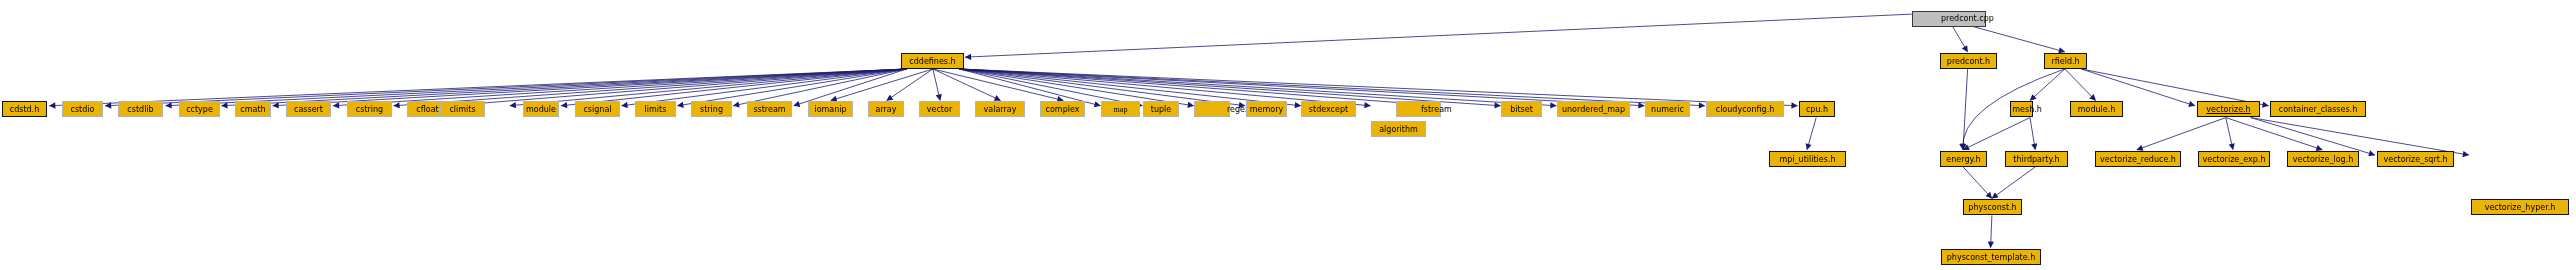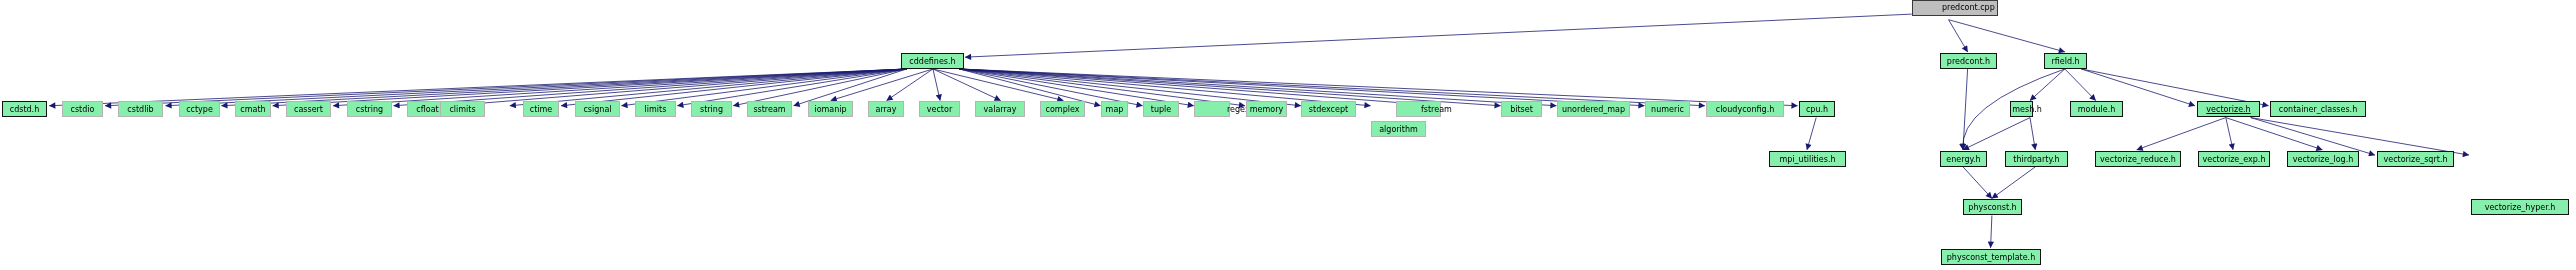--- a/index.html
+++ b/index.html
@@ -11,21 +11,21 @@
     overflow:hidden;
   }
   .edge-layer{position:absolute;left:0;top:0;width:2576px;height:270px;}
   .edge{stroke:#191970;stroke-width:1.2;fill:none;}
   .node{
     position:absolute;
     height:16.4px;line-height:14px;
     box-sizing:border-box;
     text-align:center;
     font-size:8px;color:#000000;
-    background:#86efac;
+    background:#eab308;
     white-space:nowrap;
     padding:0.7px 1.3px;
   }
   .node.internal{border:1px solid #141414;}
   .node.system{border:0.7px solid #b4b4b4;}
   .node.root{background:#bebebe;border:1.3px solid #3a3a3a;line-height:12.5px;}
 </style>
 </head>
 <body>
 
@@ -84,44 +84,44 @@
         <path d="M3096,254 L3030,302" class="edge" marker-end="url(#arrow)"></path>
         <path d="M3030,328 L3028,377" class="edge" marker-end="url(#arrow)"></path>
         <path d="M3386,179 L3250.5,228" class="edge" marker-end="url(#arrow)"></path>
         <path d="M3386,179 L3397,228" class="edge" marker-end="url(#arrow)"></path>
         <path d="M3386,179 L3533,228" class="edge" marker-end="url(#arrow)"></path>
         <path d="M3424,179 L3613,236" class="edge" marker-end="url(#arrow)"></path>
         <path d="M3424,179 L3756,236" class="edge" marker-end="url(#arrow)"></path>
       </g>
   </svg>
   <div id="nodes">
-      <div class="node root" style="left: 1912px; top: 0; width: 86px; padding-left: 28px;">predcont.cpp</div>
+      <div class="node root" style="left: 1912px; top: 11px; width: 74px; padding-left: 28px;">predcont.cpp</div>
       <div class="node internal" style="left: 901px; top: 53px; width: 63px;">cddefines.h</div>
       <div class="node internal" style="left: 1940px; top: 53px; width: 57px;">predcont.h</div>
       <div class="node internal" style="left: 2044px; top: 53px; width: 43px;">rfield.h</div>
       <div class="node internal" style="left: 2px; top: 101px; width: 45px;">cdstd.h</div>
       <div class="node system" style="left: 62px; top: 101px; width: 41px;">cstdio</div>
       <div class="node system" style="left: 118px; top: 101px; width: 45px;">cstdlib</div>
       <div class="node system" style="left: 179px; top: 101px; width: 41px;">cctype</div>
       <div class="node system" style="left: 235px; top: 101px; width: 36px;">cmath</div>
       <div class="node system" style="left: 286px; top: 101px; width: 45px;">cassert</div>
       <div class="node system" style="left: 347px; top: 101px; width: 45px;">cstring</div>
       <div class="node system" style="left: 407px; top: 101px; width: 41px;">cfloat</div>
       <div class="node system" style="left: 440px; top: 101px; width: 45px;">climits</div>
-      <div class="node system" style="left: 523px; top: 101px; width: 36px;">ctime</div>
+      <div class="node system" style="left: 523px; top: 101px; width: 36px;">module</div>
       <div class="node system" style="left: 575px; top: 101px; width: 45px;">csignal</div>
       <div class="node system" style="left: 635px; top: 101px; width: 41px;">limits</div>
       <div class="node system" style="left: 691px; top: 101px; width: 41px;">string</div>
       <div class="node system" style="left: 747px; top: 101px; width: 45px;">sstream</div>
       <div class="node system" style="left: 808px; top: 101px; width: 45px;">iomanip</div>
       <div class="node system" style="left: 868px; top: 101px; width: 36px;">array</div>
       <div class="node system" style="left: 919px; top: 101px; width: 41px;">vector</div>
       <div class="node system" style="left: 975px; top: 101px; width: 50px;">valarray</div>
       <div class="node system" style="left: 1040px; top: 101px; width: 45px;">complex</div>
-      <div class="node system" style="left: 1101px; top: 101px; width: 27px;">map</div>
+      <div class="node system" style="left: 1101px; top: 101px; width: 39px; font-family: Liberation Serif, serif;">map</div>
       <div class="node system" style="left: 1143px; top: 101px; width: 36px;">tuple</div>
       <div class="node system" style="left: 1194px; top: 101px; width: 36px; padding-left: 32px;">regex</div>
       <div class="node system" style="left: 1246px; top: 101px; width: 41px;">memory</div>
       <div class="node system" style="left: 1301px; top: 101px; width: 55px;">stdexcept</div>
       <div class="node system" style="left: 1371px; top: 101px; width: 55px; margin-top: 20px;">algorithm</div>
       <div class="node system" style="left: 1396px; top: 101px; width: 45px; padding-left: 24px;">fstream</div>
       <div class="node system" style="left: 1501px; top: 101px; width: 41px;">bitset</div>
       <div class="node system" style="left: 1557px; top: 101px; width: 73px;">unordered_map</div>
       <div class="node system" style="left: 1645px; top: 101px; width: 45px;">numeric</div>
       <div class="node system" style="left: 1706px; top: 101px; width: 78px;">cloudyconfig.h</div>

